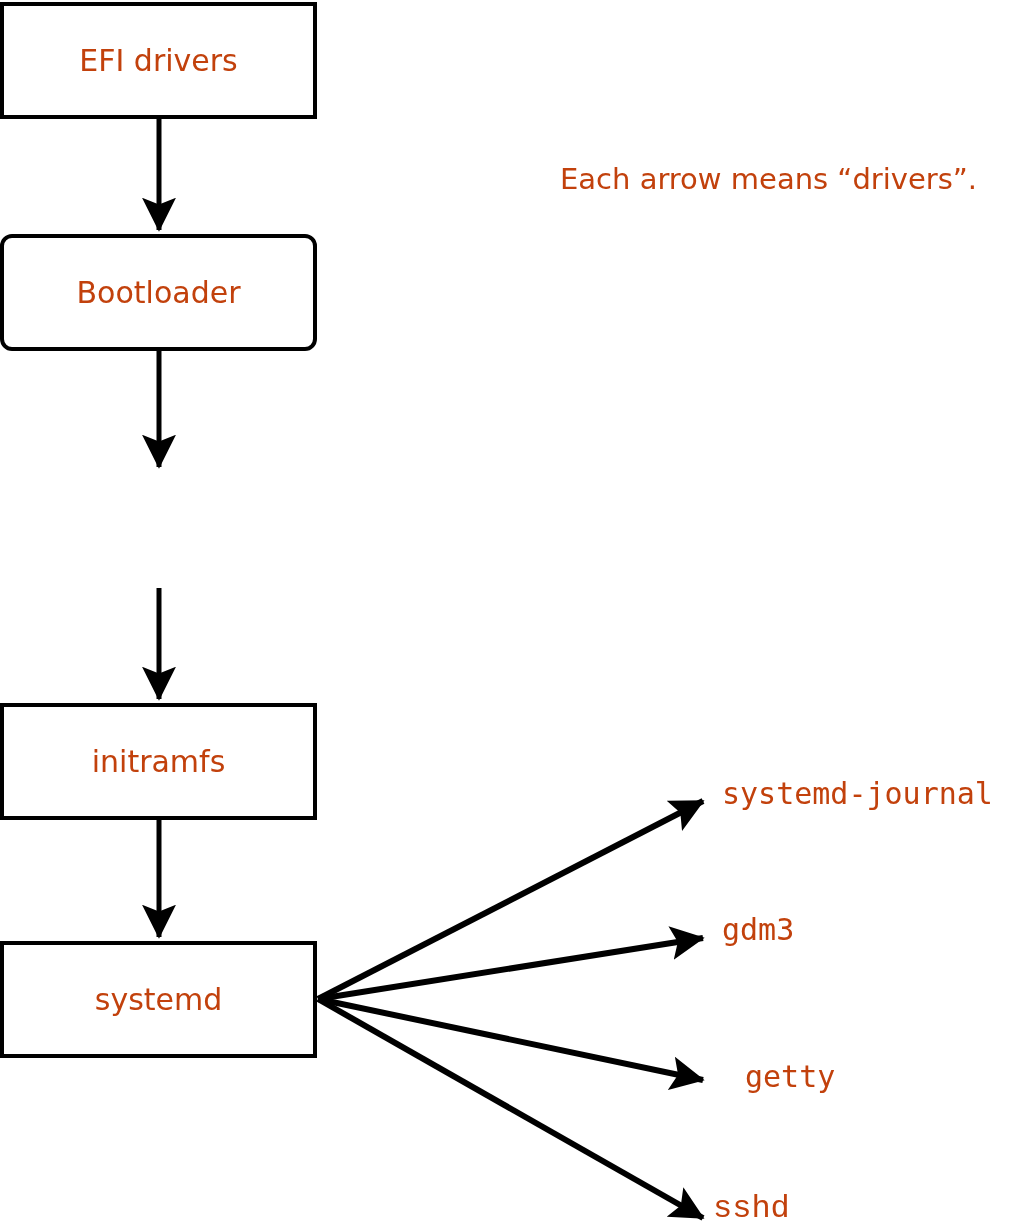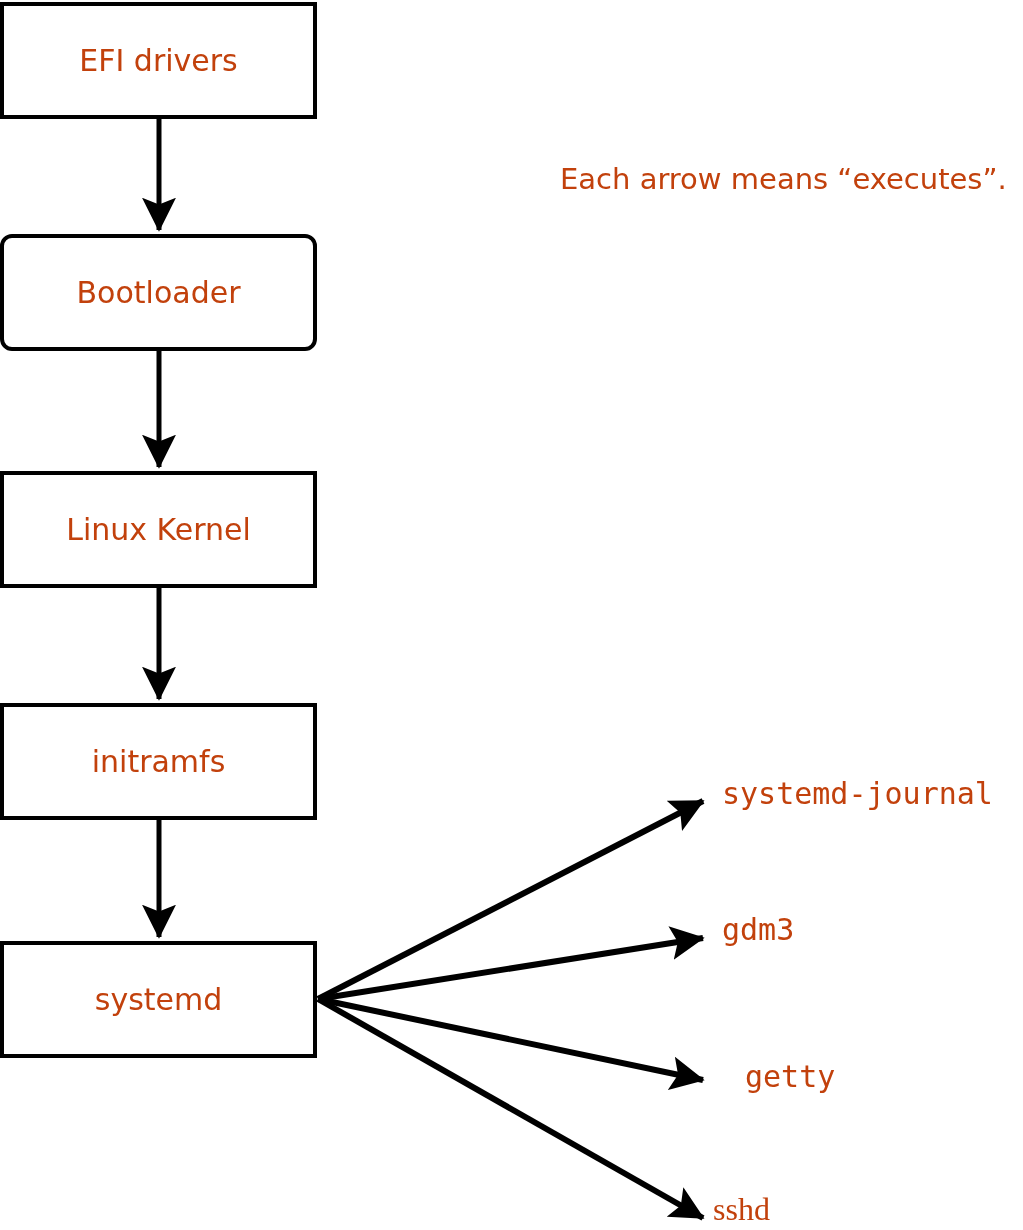--- a/index.html
+++ b/index.html
@@ -52,21 +52,21 @@
     font-size: 30px;
     line-height: 1;
     white-space: nowrap;
     transform: translateY(-50%);
   }
   .service-1 { left: 722px; top: 794px; }
   .service-2 { left: 722px; top: 930px; }
   .service-3 { left: 722px; top: 1077px; margin-left: 23px; }
   .service-4 {
     left: 713px; top: 1209px;
-    font-family: Liberation Serif, serif;
+    font-family: Liberation Mono, monospace;
     font-size: 32px;
   }
   .annotation {
     position: absolute;
     left: 560px;
     top: 163px;
     font-size: 29px;
     line-height: 1.15;
     white-space: nowrap;
   }
@@ -93,30 +93,27 @@
     <line x1="318" y1="999" x2="703" y2="1080" stroke="#000000" stroke-width="6" marker-end="url(#ah)"></line>
     <line x1="318" y1="999" x2="703" y2="1218" stroke="#000000" stroke-width="6" marker-end="url(#ah)"></line>
   </svg>
 
   <div class="node node-1">
     <span>EFI drivers</span>
   </div>
   <div class="node node-2">
     <span>Bootloader</span>
   </div>
-  <div class="node node-3">
-    <span>Linux Kernel</span>
-  </div>
   <div class="node node-4">
     <span>initramfs</span>
   </div>
   <div class="node node-5">
     <span>systemd</span>
   </div>
 
   <div class="service service-1">systemd-journal</div>
   <div class="service service-2">gdm3</div>
   <div class="service service-3">getty</div>
   <div class="service service-4">sshd</div>
 
-  <div class="annotation">Each arrow means “executes”.</div>
+  <div class="annotation">Each arrow means “drivers”.</div>
 
 </div>
 
 </body></html>

